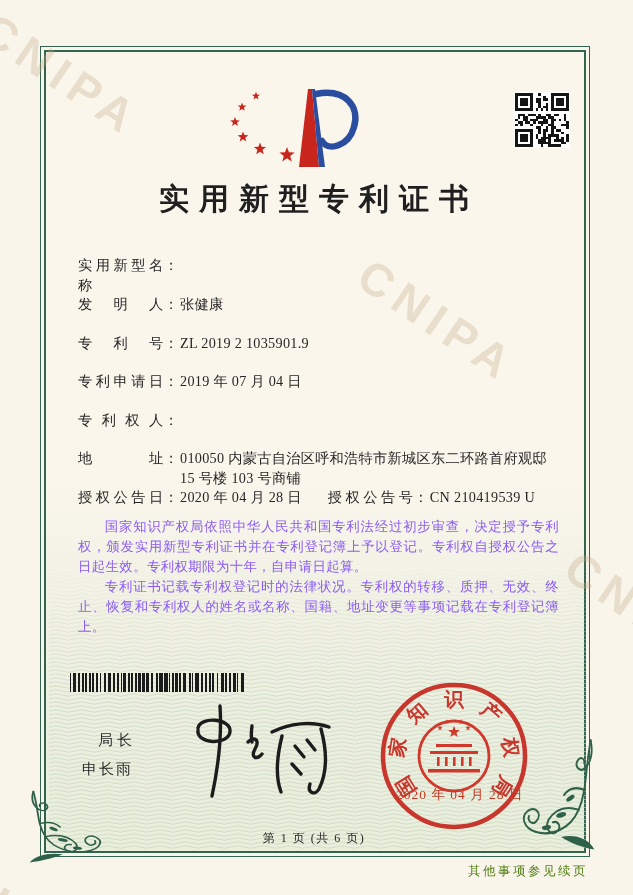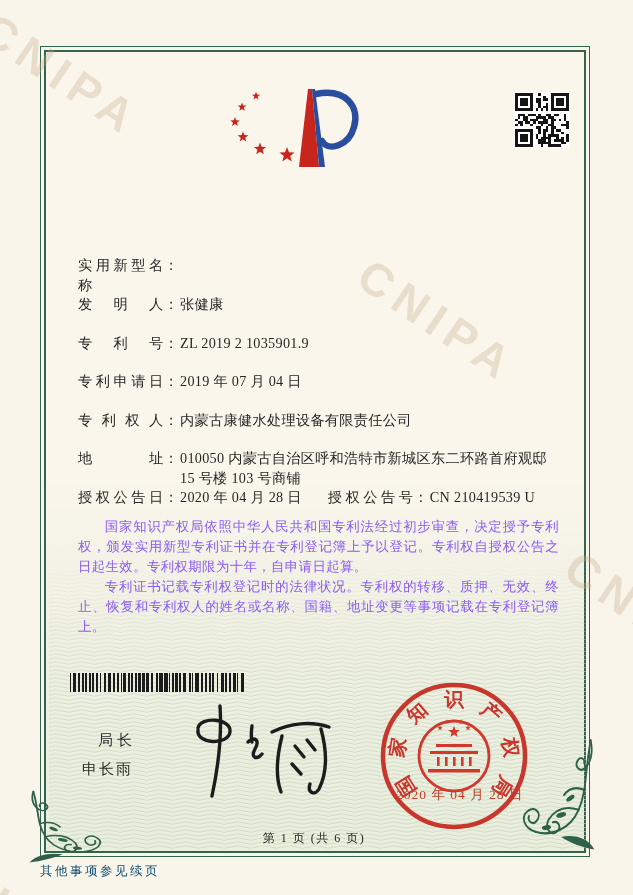--- a/index.html
+++ b/index.html
@@ -58,21 +58,21 @@
   .seal-char{
     font-size:19.5px; font-weight:bold; fill:#c6271e;
     text-anchor:middle; dominant-baseline:central;
     font-family:"Liberation Serif","DejaVu Serif",serif;
   }
   .seal-date{
     position:absolute; left:396px; top:786px; z-index:4;
     font-size:13.5px; letter-spacing:1px; color:#c23a26;
   }
   .page-num{position:absolute; left:40px; top:830px; width:548px; text-align:center; font-size:12px; letter-spacing:1.5px;}
-  .cont-note{position:absolute; left:40px; top:863px; width:548px; text-align:left; font-size:12.5px; letter-spacing:2.5px; color:#0c4a6e;}
+  .cont-note{position:absolute; left:40px; top:863px; width:548px; text-align:right; font-size:12.5px; letter-spacing:2.5px; color:#4d7c0f;}
   .ornament{position:absolute; z-index:3;}
   .os{fill:none; stroke:#2e6147; stroke-width:2; stroke-linecap:round;}
   .of{fill:#2e6147;}
   .emblem{fill:#cf2a1e;}
 </style>
 </head>
 <body>
 
 <div class="page">
 
@@ -399,20 +399,21 @@
         <rect x="18" y="19" width="1" height="1" fill="#151515"></rect>
         <rect x="19" y="19" width="1" height="1" fill="#151515"></rect>
         <rect x="10" y="20" width="1" height="1" fill="#151515"></rect>
         <rect x="13" y="20" width="1" height="1" fill="#151515"></rect>
         <rect x="14" y="20" width="1" height="1" fill="#151515"></rect>
         <rect x="15" y="20" width="1" height="1" fill="#151515"></rect>
         <rect x="16" y="20" width="1" height="1" fill="#151515"></rect>
         <rect x="17" y="20" width="1" height="1" fill="#151515"></rect>
       </svg>
 
+    <div class="title">实用新型专利证书</div>
 
     <div class="row" style="top:255px">
       <span class="flabel">实用新型名称</span>
         <span class="colon">：</span>
     </div>
     <div class="row" style="top:294px">
       <span class="flabel">发明人</span>
         <span class="colon">：</span>
         <span class="fvalue">张健康</span>
     </div>
@@ -422,21 +423,20 @@
         <span class="fvalue">ZL 2019 2 1035901.9</span>
     </div>
     <div class="row" style="top:371px">
       <span class="flabel">专利申请日</span>
         <span class="colon">：</span>
         <span class="fvalue">2019 年 07 月 04 日</span>
     </div>
     <div class="row" style="top:410px">
       <span class="flabel">专利权人</span>
         <span class="colon">：</span>
-        <span class="fvalue">内蒙古康健水处理设备有限责任公司</span>
     </div>
     <div class="row" style="top:448px">
       <span class="flabel">地址</span>
         <span class="colon">：</span>
         <span class="fvalue">010050 内蒙古自治区呼和浩特市新城区东二环路首府观邸 15 号楼 103 号商铺</span>
     </div>
     <div class="row" style="top:487px">
       <span class="flabel">授权公告日</span>
         <span class="colon">：</span>
         <span class="fvalue fixed">2020 年 04 月 28 日</span>

